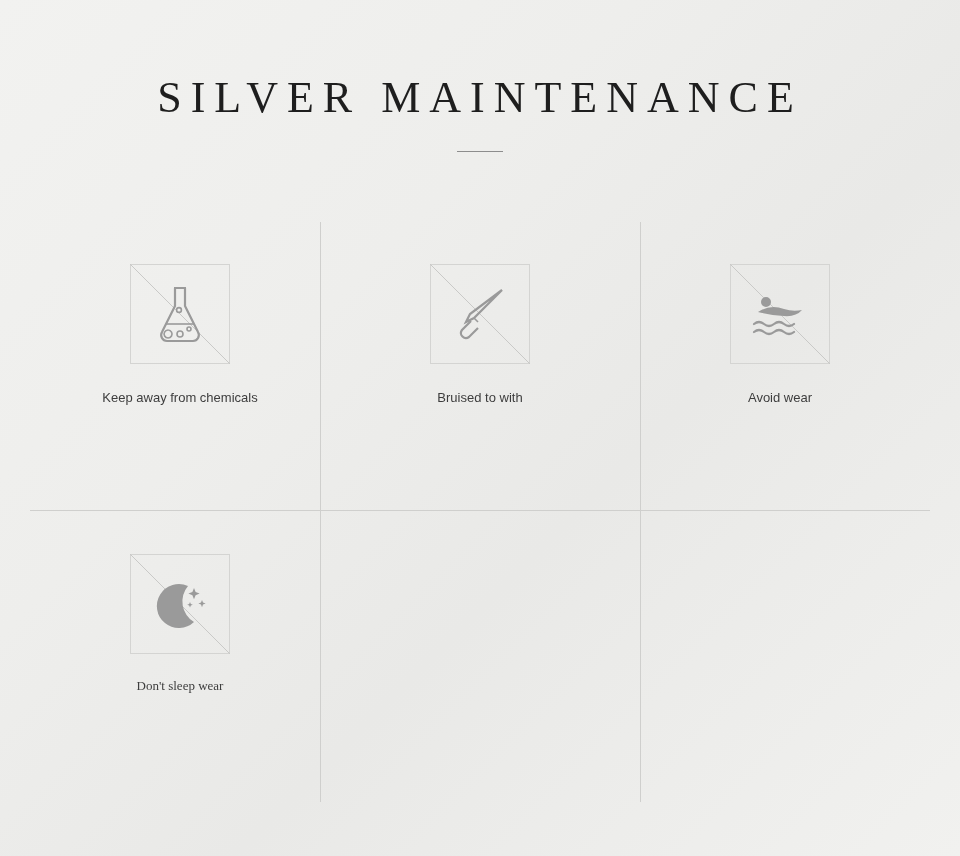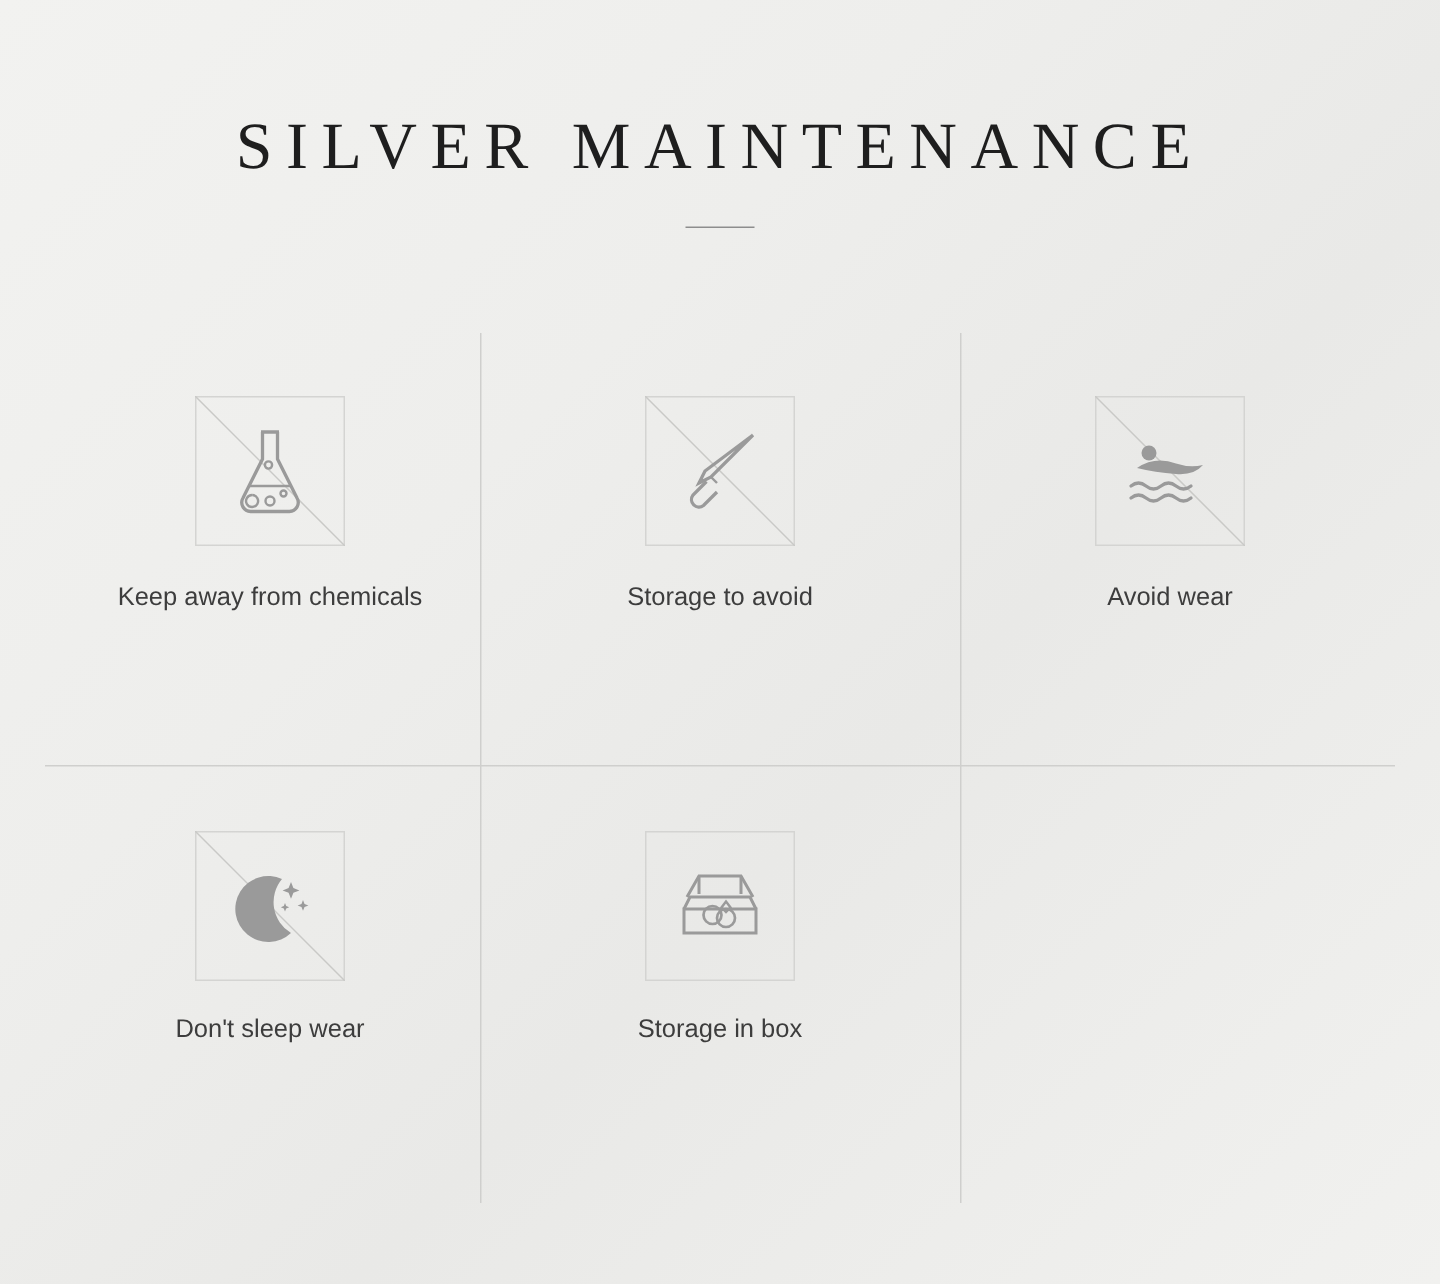--- a/index.html
+++ b/index.html
@@ -93,28 +93,28 @@
     pointer-events: none;
   }
   .icon-art {
     position: relative;
     width: 72px;
     height: 72px;
     display: block;
   }
   .caption {
     margin-top: 20px;
-    font-size: 17px;
+    font-size: 13px;
     line-height: 28px;
     color: #3d3d3d;
     text-align: center;
     max-width: 230px;
     font-family: "Liberation Sans", sans-serif;
   }
-  .r2 .caption { margin-top: 18px; }
+  .r2 .caption { margin-top: 18px; font-family: Liberation Serif, serif; }
 </style>
 </head>
 <body>
 
 <div class="page">
 
   <h1 class="title">SILVER MAINTENANCE</h1>
   <div class="title-rule"></div>
 
   <div class="grid">
@@ -146,21 +146,21 @@
         <div class="frame"></div>
         <svg class="slash" viewBox="0 0 100 100">
           <line x1="0" y1="0" x2="100" y2="100" stroke="#c9c9c7" stroke-width="1"></line>
         </svg>
         <svg class="icon-art" viewBox="0 0 72 72" fill="none" stroke="#9a9a9a" stroke-width="2.2">
           <path d="M58 12 L30 40 L22 44 L26 36 Z"></path>
           <path d="M27 43 L18 52 a5 5 0 0 0 7 7 L34 50"></path>
           <path d="M30 40 L34 44" stroke-width="1.6"></path>
         </svg>
       </div>
-      <div class="caption">Storage to avoid</div>
+      <div class="caption">Bruised to with</div>
     </div>
 
     <div class="cell r1">
       <div class="icon-box">
         <div class="frame"></div>
         <svg class="slash" viewBox="0 0 100 100">
           <line x1="0" y1="0" x2="100" y2="100" stroke="#c9c9c7" stroke-width="1"></line>
         </svg>
         <svg class="icon-art" viewBox="0 0 72 72">
           <g fill="#9a9a9a">
@@ -187,31 +187,16 @@
           <g fill="#9a9a9a">
             <path d="M50 20 l1.6 4 l4 1.6 l-4 1.6 l-1.6 4 l-1.6 -4 l-4 -1.6 l4 -1.6 z"></path>
             <path d="M58 32 l1 2.6 l2.6 1 l-2.6 1 l-1 2.6 l-1 -2.6 l-2.6 -1 l2.6 -1 z"></path>
             <path d="M46 34 l0.8 2 l2 0.8 l-2 0.8 l-0.8 2 l-0.8 -2 l-2 -0.8 l2 -0.8 z"></path>
           </g>
         </svg>
       </div>
       <div class="caption">Don't sleep wear</div>
     </div>
 
-    <div class="cell r2">
-      <div class="icon-box">
-        <div class="frame"></div>
-        <svg class="icon-art" viewBox="0 0 72 72" fill="none" stroke="#9a9a9a" stroke-width="2">
-          <path d="M14 30 L22 16 h28 l8 14"></path>
-          <path d="M22 16 v12 M50 16 v12"></path>
-          <path d="M12 38 h48 v16 H12 z"></path>
-          <path d="M12 38 l4 -8 h40 l4 8"></path>
-          <circle cx="31" cy="42" r="6" stroke-width="1.8"></circle>
-          <circle cx="40" cy="44" r="6" stroke-width="1.8"></circle>
-          <path d="M40 33 l3 4 l-3 3 l-3 -3 z" stroke-width="1.6"></path>
-        </svg>
-      </div>
-      <div class="caption">Storage in box</div>
-    </div>
 
 
   </div>
 </div>
 
 </body></html>

